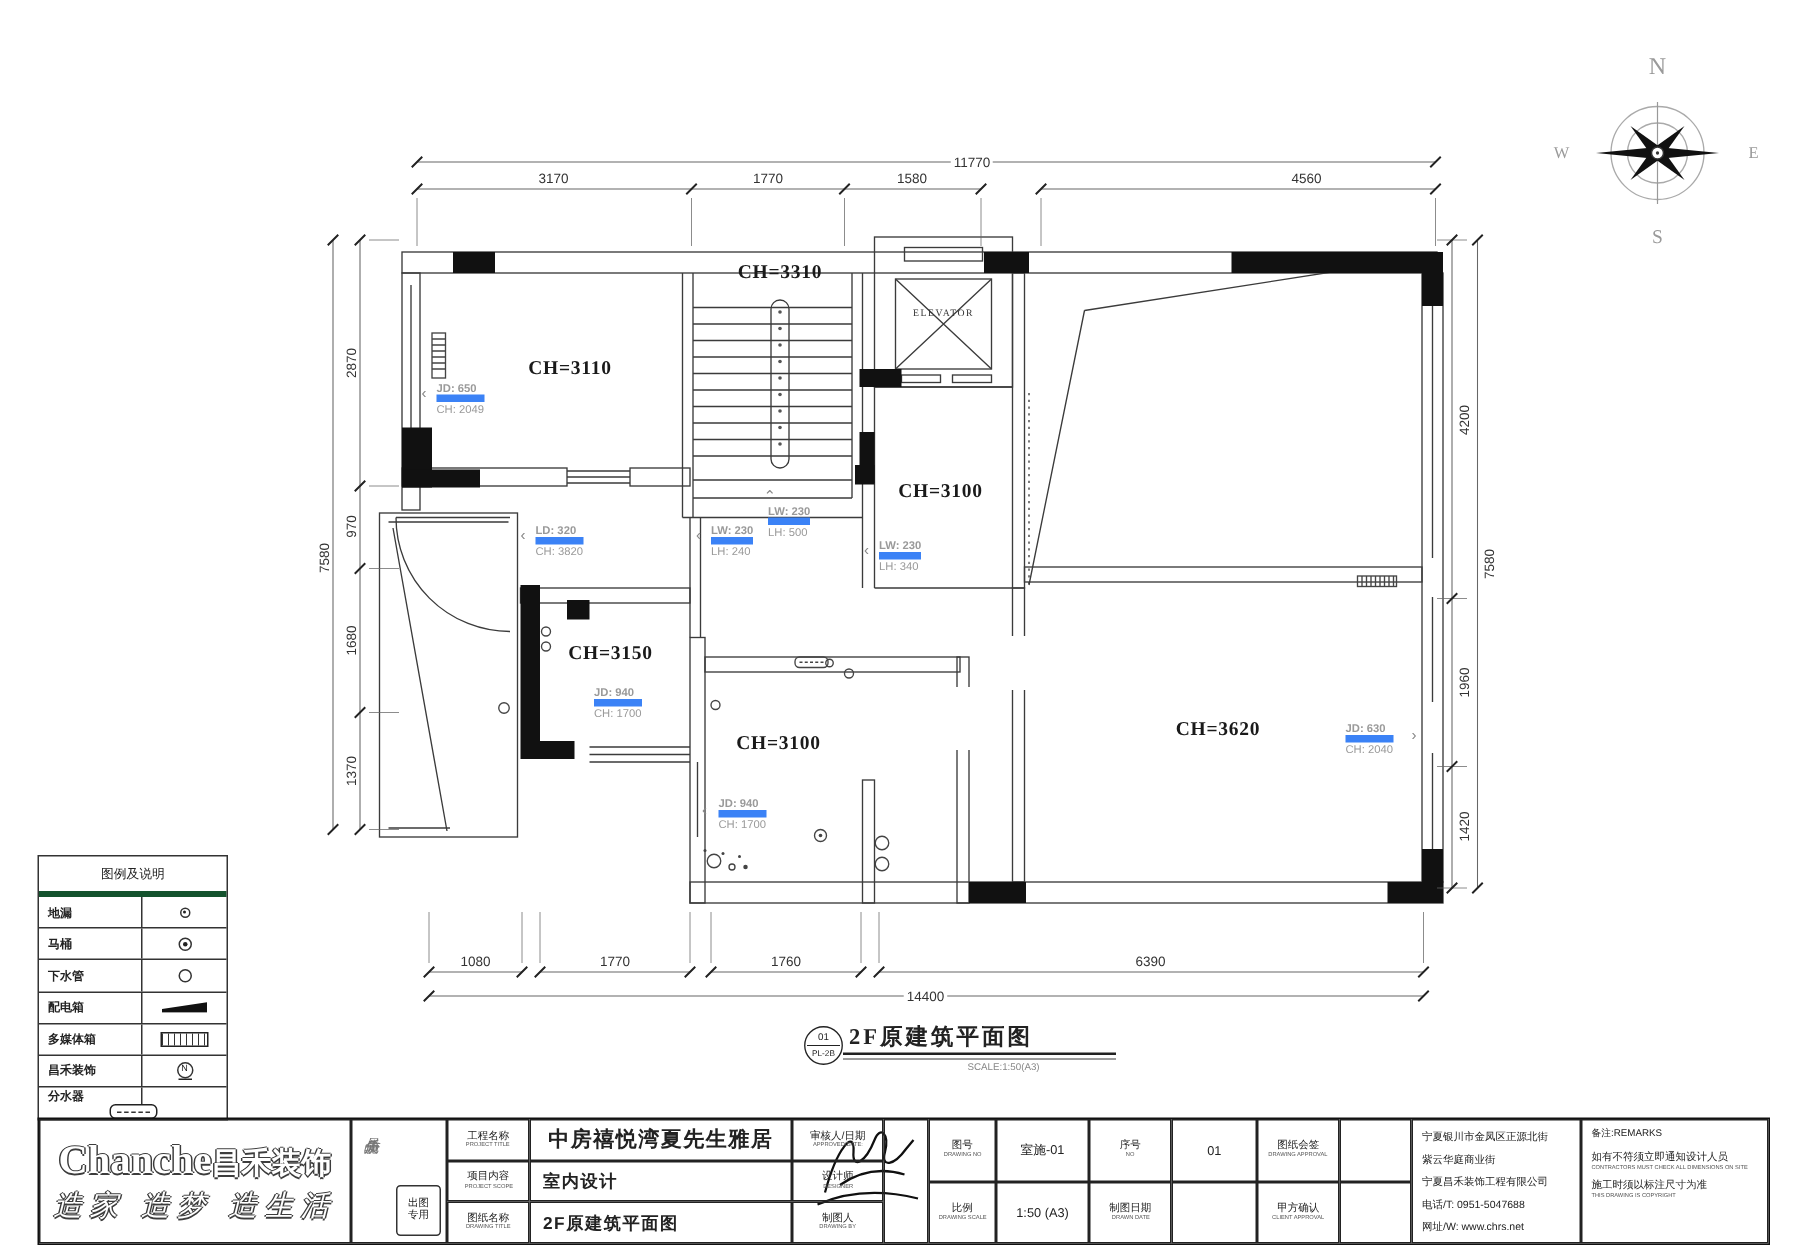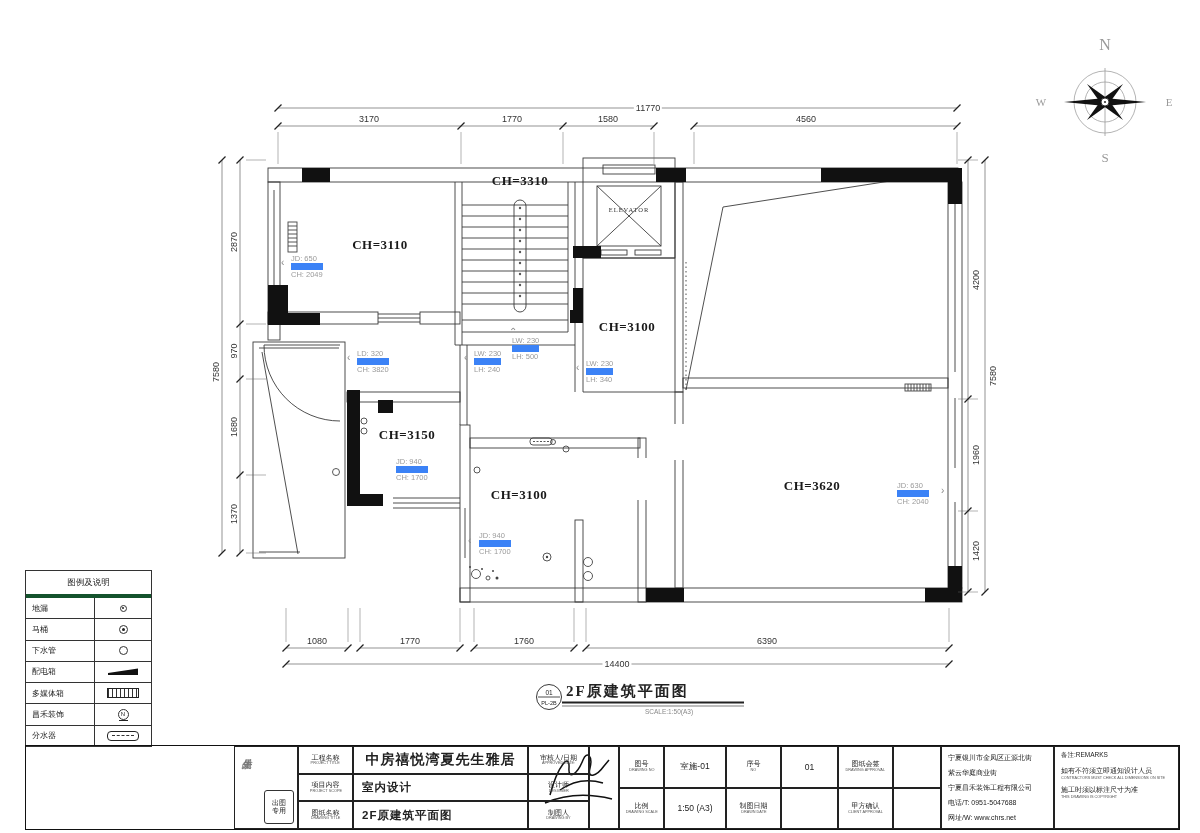--- a/index.html
+++ b/index.html
@@ -6,30 +6,30 @@
   #sheet{position:relative;width:1200px;height:833px;background:#fff;overflow:hidden;
          font-family:"Liberation Sans",sans-serif;color:#222;}
   .x{position:absolute;}
   svg{position:absolute;left:0;top:0;}
   .c{position:absolute;transform:translate(-50%,-50%);white-space:nowrap;}
   .dimh{font-size:9px;color:#333;background:#fff;padding:0 2px;}
   .dimv{font-size:9px;color:#333;background:#fff;padding:0 2px;transform:translate(-50%,-50%) rotate(-90deg);}
   .room{font-family:"Liberation Serif",serif;font-weight:bold;font-size:13px;letter-spacing:.5px;color:#1a1a1a;}
   .elev{font-family:"Liberation Serif",serif;font-size:6.5px;letter-spacing:1px;color:#333;}
   .ann{position:absolute;font-size:7.5px;line-height:1.2;color:#9a9a9a;white-space:nowrap;}
-  .ann b{display:block;font-weight:normal;border-bottom:7px solid #3b82f6;}
+  .ann b{display:block;font-weight:bold;border-bottom:5px solid #3b82f6;}
   .arr{position:absolute;font-size:10px;color:#888;line-height:1;}
   .compassL{position:absolute;transform:translate(-50%,-50%);color:#9a9a9a;font-family:"Liberation Serif",serif;}
   
   #legend{position:absolute;left:25px;top:570px;width:125px;height:175px;border:1px solid #333;
           display:flex;flex-direction:column;font-size:8px;}
   #legend .hd{flex:0 0 23px;display:flex;align-items:center;justify-content:center;border-bottom:4px solid #14532d;font-size:8.5px;}
   #legend .row{flex:1;display:flex;border-bottom:1px solid #333;}
-  #legend .row:last-child{border-bottom:none;}
-  #legend .nm{width:62px;border-right:1px solid #333;display:flex;align-items:center;padding-left:6px;}
+  #legend .row:last-child{border-bottom:none;flex-direction:column;}
+  #legend .nm{width:62px;border-right:1px solid #333;display:flex;align-items:center;padding-left:6px;font-weight:bold;}
   #legend .ic{flex:1;display:flex;align-items:center;justify-content:center;}
   .ic-circle{border:1px solid #333;border-radius:50%;}
   .dotc{width:3px;height:3px;background:#222;border-radius:50%;}
   
   #tb{position:absolute;left:25px;top:745px;width:1153px;height:83px;border:1.5px solid #111;}
   .cell{position:absolute;border:1px solid #222;box-sizing:border-box;display:flex;flex-direction:column;
         align-items:center;justify-content:center;text-align:center;overflow:hidden;}
   .tl{font-size:7px;line-height:1.1;}
   .ts{font-size:4.5px;color:#555;letter-spacing:0;transform:scale(.85);}
   .tv{font-size:11.5px;font-weight:bold;letter-spacing:1px;}
@@ -201,21 +201,21 @@
     <circle cx="50" cy="64" r="1.1" fill="#333"></circle>
   </g>
 
   <path d="M550,795 C558,765 570,752 569,768 C568,780 577,775 583,760 C587,750 593,756 590,768 C587,779 596,777 604,766 L609,760 M560,790 Q580,776 603,783 M545,803 Q575,790 612,799" stroke="#101010" stroke-width="1.5" fill="none"></path>
 </svg>
 
 <span class="c dimh" style="left:648px;top:108px">11770</span>
 <span class="c dimh" style="left:369px;top:119px">3170</span>
 <span class="c dimh" style="left:512px;top:119px">1770</span>
 <span class="c dimh" style="left:608px;top:119px">1580</span>
-<span class="c dimh" style="left:806px;top:119px">4560</span>
+<span class="c dimh" style="left:871px;top:119px">4560</span>
 <span class="c dimh" style="left:317px;top:641px">1080</span>
 <span class="c dimh" style="left:410px;top:641px">1770</span>
 <span class="c dimh" style="left:524px;top:641px">1760</span>
 <span class="c dimh" style="left:767px;top:641px">6390</span>
 <span class="c dimh" style="left:617px;top:664px">14400</span>
 <span class="dimv x" style="left:234px;top:242px">2870</span>
 <span class="dimv x" style="left:234px;top:351px">970</span>
 <span class="dimv x" style="left:234px;top:427px">1680</span>
 <span class="dimv x" style="left:234px;top:514px">1370</span>
 <span class="dimv x" style="left:216px;top:372px">7580</span>
@@ -316,20 +316,26 @@
     <div class="ic">
           <span style="width:30px;height:8px;border:1px solid #222;border-radius:4px;display:flex;align-items:center;justify-content:center">
             <span style="width:22px;border-bottom:1px dashed #333"></span>
           </span>
         </div>
   </div>
 </div>
 
 <div id="tb">
 
+  <div class="cell" style="left:0;top:0;width:208px;height:83px;justify-content:center">
+    <div style="white-space:nowrap">
+      <span class="outline" style="font-size:27px;font-weight:bold;font-family:'Liberation Serif',serif">Chanche</span><span class="outline" style="font-size:20px;font-weight:bold">昌禾装饰</span>
+    </div>
+    <div class="outline" style="font-size:19px;font-style:italic;letter-spacing:5px;margin-top:2px">造家 造梦 造生活</div>
+  </div>
 
   <div class="cell" style="left:208px;top:0;width:64px;height:83px">
     <span style="position:absolute;left:4px;top:4px;writing-mode:vertical-rl;font-size:10px;line-height:1.4;color:#777;font-style:italic">品质争先</span>
     <span style="position:absolute;right:3px;bottom:4px;width:28px;height:32px;border:1px solid #333;border-radius:3px;display:flex;align-items:center;justify-content:center">
       <span style="width:16px;font-size:7px;line-height:1.1;text-align:center">出图专用</span>
     </span>
   </div>
 
   <div class="cell tl" style="left:272px;top:0;width:55px;height:28px">
         <span>工程名称</span>

